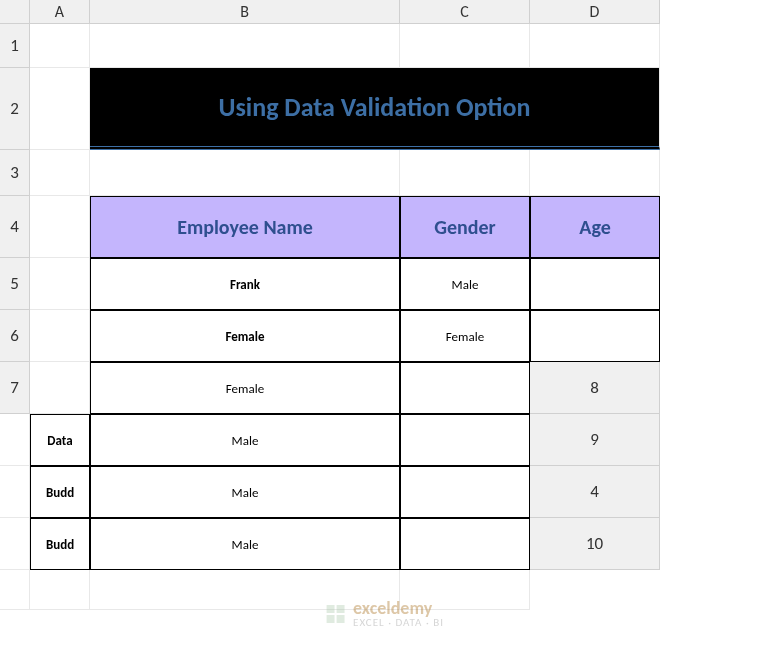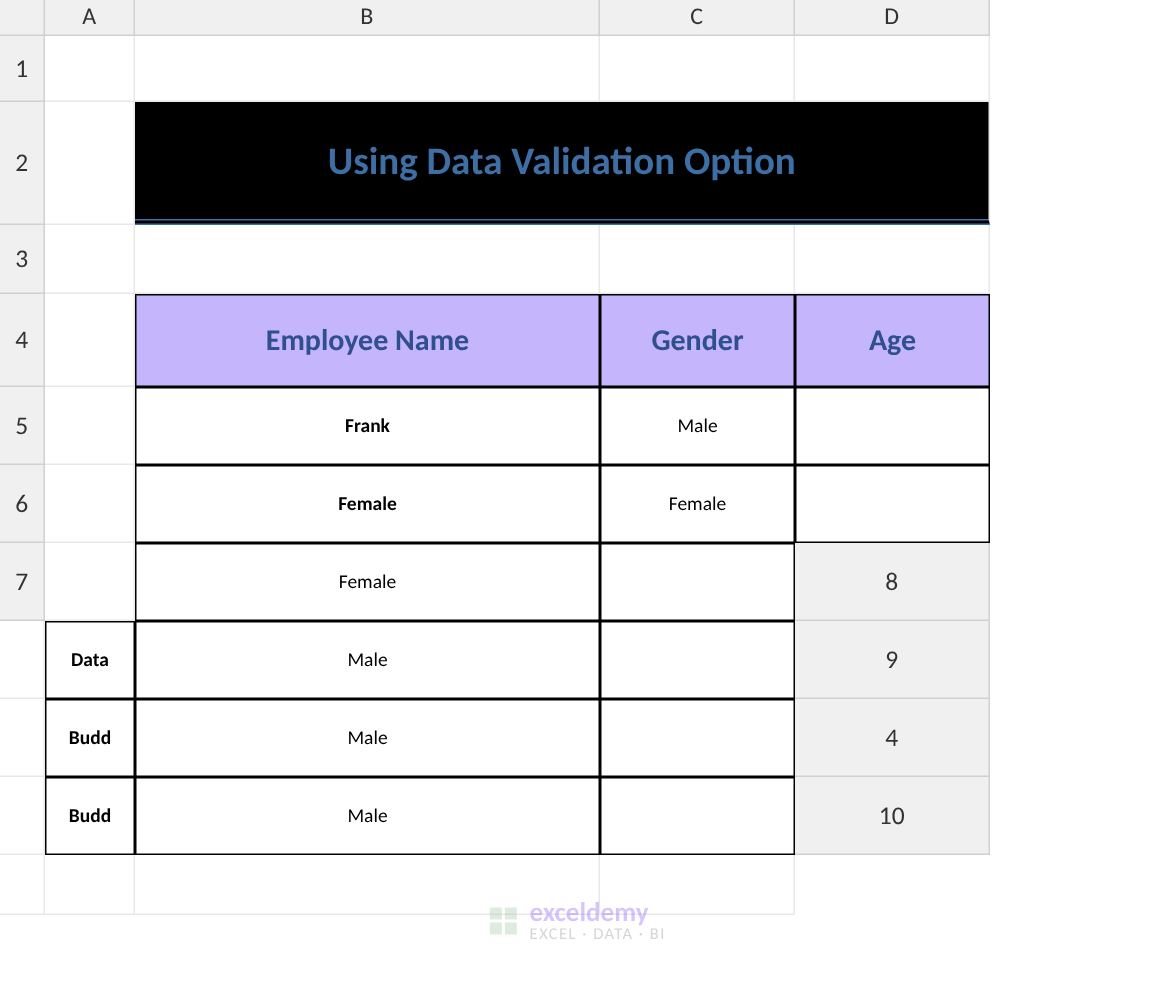--- a/index.html
+++ b/index.html
@@ -82,21 +82,21 @@
       opacity: 0.35;
       font-size: 14px;
       color: #888;
     }
     .watermark-icon {
       width: 24px;
       height: 24px;
       margin-right: 6px;
     }
     .watermark-text { display: flex; flex-direction: column; line-height: 1; }
-    .watermark-brand { font-size: 18px; font-weight: bold; color: #8b5cf6; }
+    .watermark-brand { font-size: 18px; font-weight: bold; color: #a16207; }
     .watermark-tag { font-size: 11px; letter-spacing: 1px; color: #888; }
   </style>
 </head>
 <body>
 
 <div class="spreadsheet">
   <div class="corner"></div>
   <div class="col-header">A</div>
   <div class="col-header">B</div>
   <div class="col-header">C</div>

